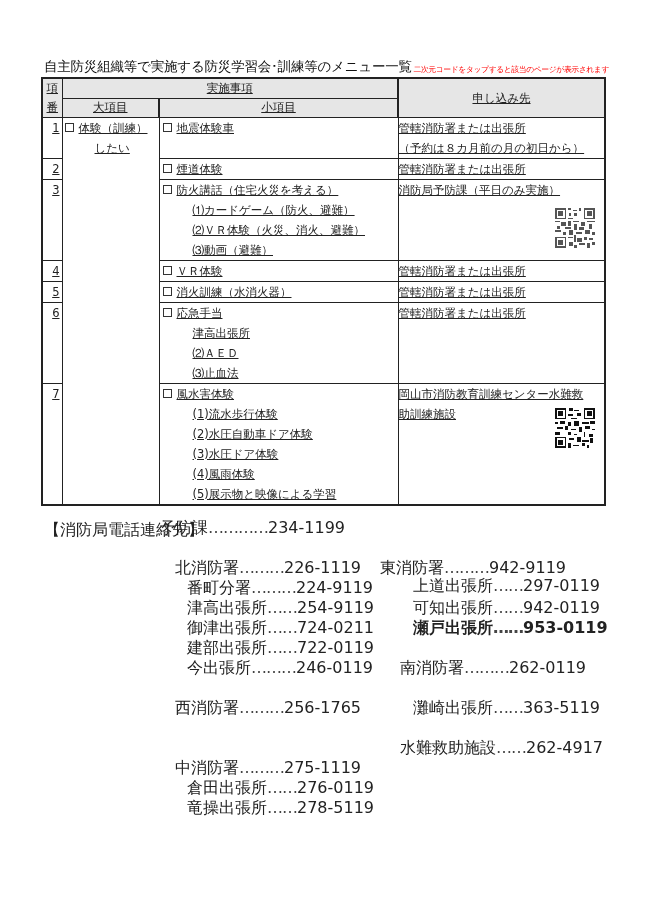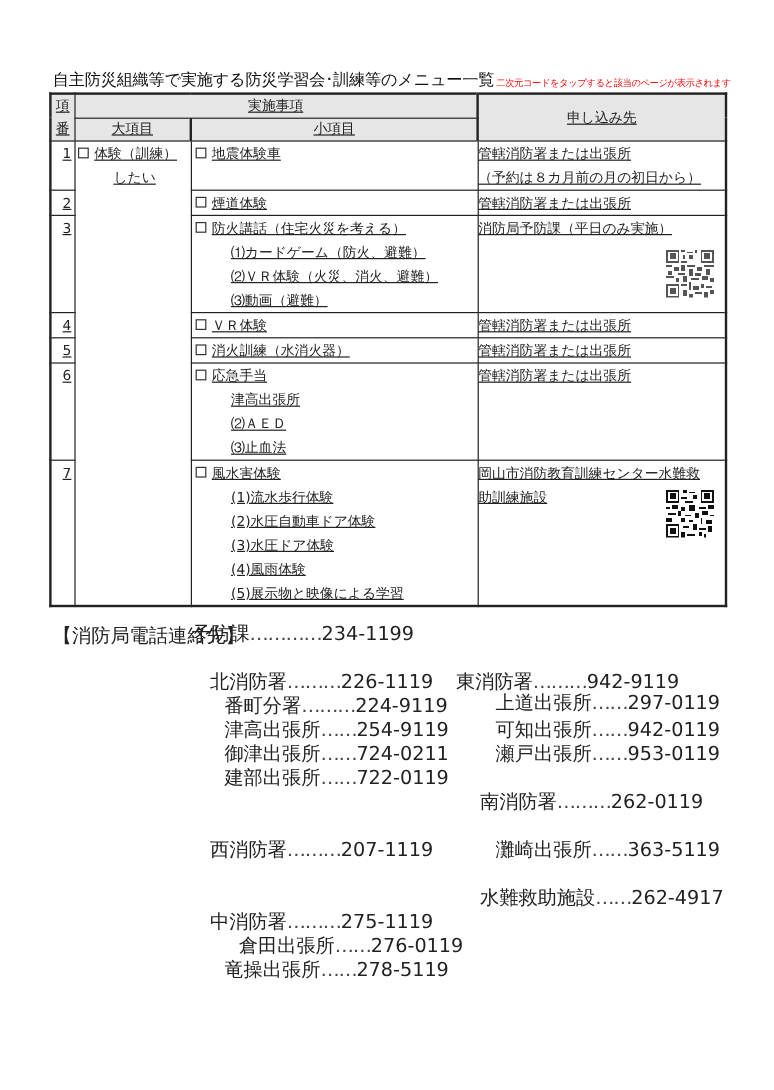--- a/index.html
+++ b/index.html
@@ -263,43 +263,46 @@
   </div>
   <div class="c" style="left:143px; top:78px;">
     <span>津高出張所</span><span class="dots">……</span><span>254-9119</span>
   </div>
   <div class="c" style="left:143px; top:98px;">
     <span>御津出張所</span><span class="dots">……</span><span>724-0211</span>
   </div>
   <div class="c" style="left:143px; top:118px;">
     <span>建部出張所</span><span class="dots">……</span><span>722-0119</span>
   </div>
+  <div class="c" style="left:143px; top:138px;">
+    <span>今出張所</span><span class="dots">………</span><span>246-0119</span>
+  </div>
   <div class="c" style="left:131px; top:178px;">
-    <span>西消防署</span><span class="dots">………</span><span>207-1119</span>
+    <span>西消防署</span><span class="dots">………</span><span>256-1765</span>
   </div>
   <div class="c" style="left:131px; top:238px;">
     <span>中消防署</span><span class="dots">………</span><span>275-1119</span>
   </div>
-  <div class="c" style="left:155px; top:258px;">
+  <div class="c" style="left:143px; top:258px;">
     <span>倉田出張所</span><span class="dots">……</span><span>276-0119</span>
   </div>
   <div class="c" style="left:143px; top:278px;">
     <span>竜操出張所</span><span class="dots">……</span><span>278-5119</span>
   </div>
 
   <div class="c" style="left:336px; top:38px;text-align:center;">
     <span>東消防署</span><span class="dots">………</span><span>942-9119</span>
   </div>
   <div class="c" style="left:369px; top:56px;">
     <span>上道出張所</span><span class="dots">……</span><span>297-0119</span>
   </div>
   <div class="c" style="left:369px; top:78px;">
     <span>可知出張所</span><span class="dots">……</span><span>942-0119</span>
   </div>
-  <div class="c" style="left:369px; top:98px;">
+  <div class="c" style="left:369px; top:98px;font-weight:bold;">
     <span>瀬戸出張所</span><span class="dots">……</span><span>953-0119</span>
   </div>
   <div class="c" style="left:356px; top:138px;">
     <span>南消防署</span><span class="dots">………</span><span>262-0119</span>
   </div>
   <div class="c" style="left:369px; top:178px;">
     <span>灘崎出張所</span><span class="dots">……</span><span>363-5119</span>
   </div>
   <div class="c" style="left:356px; top:218px;">
     <span>水難救助施設</span><span class="dots">……</span><span>262-4917</span>

